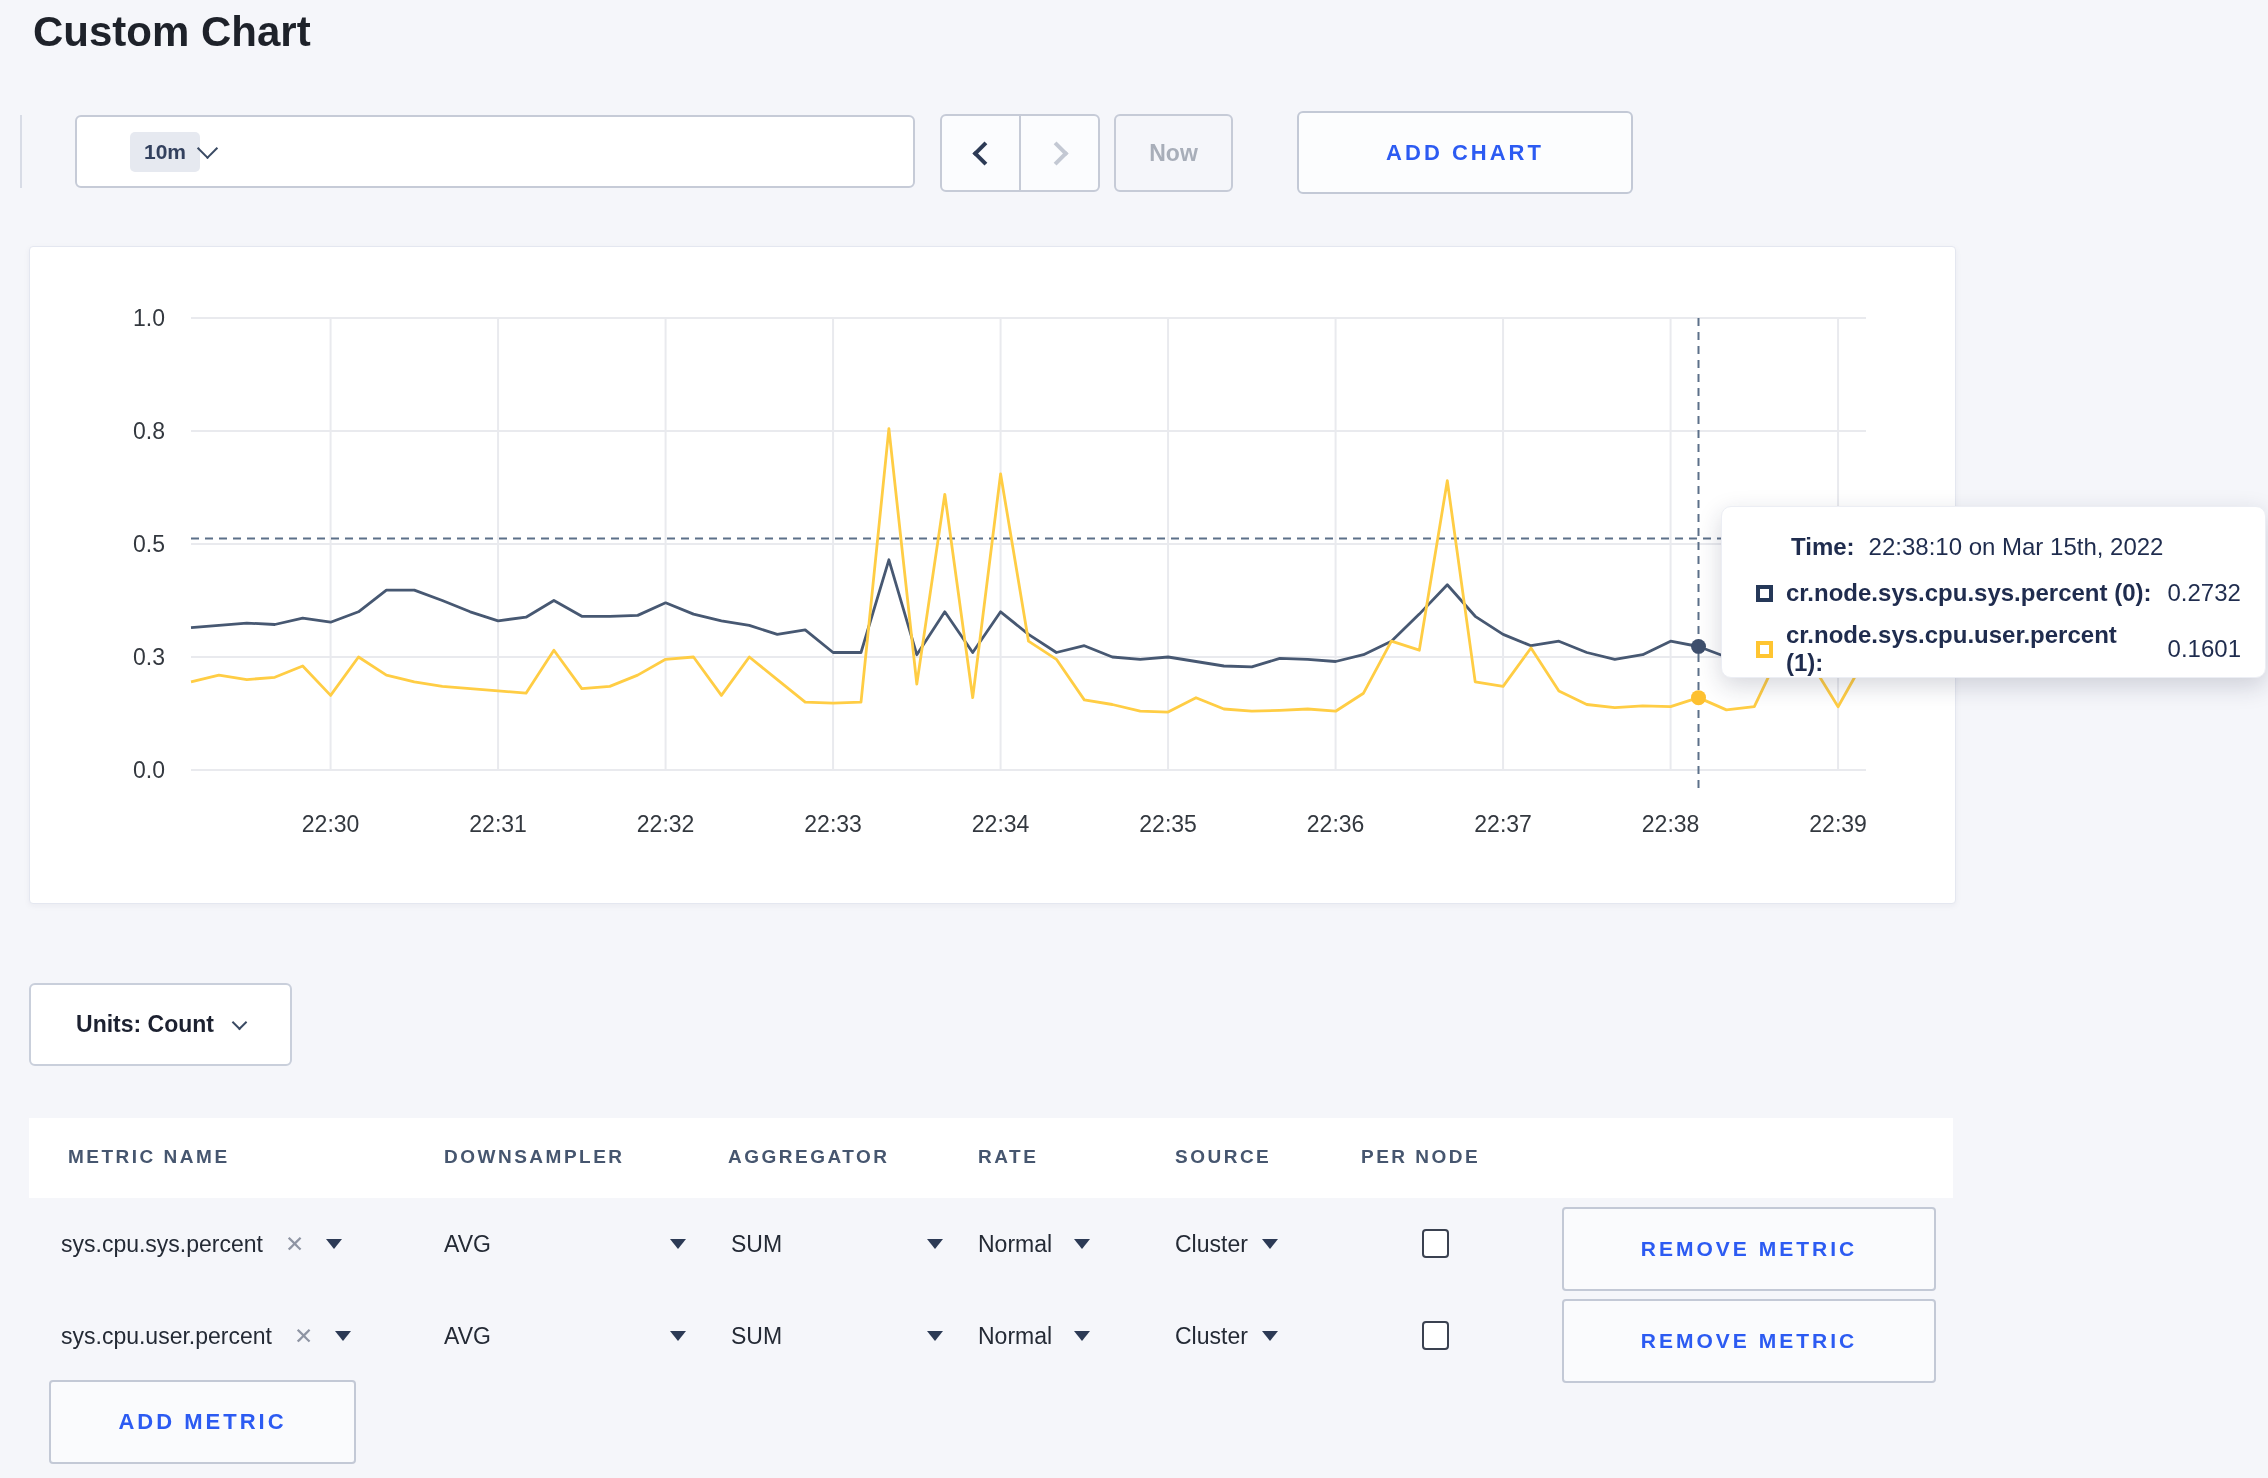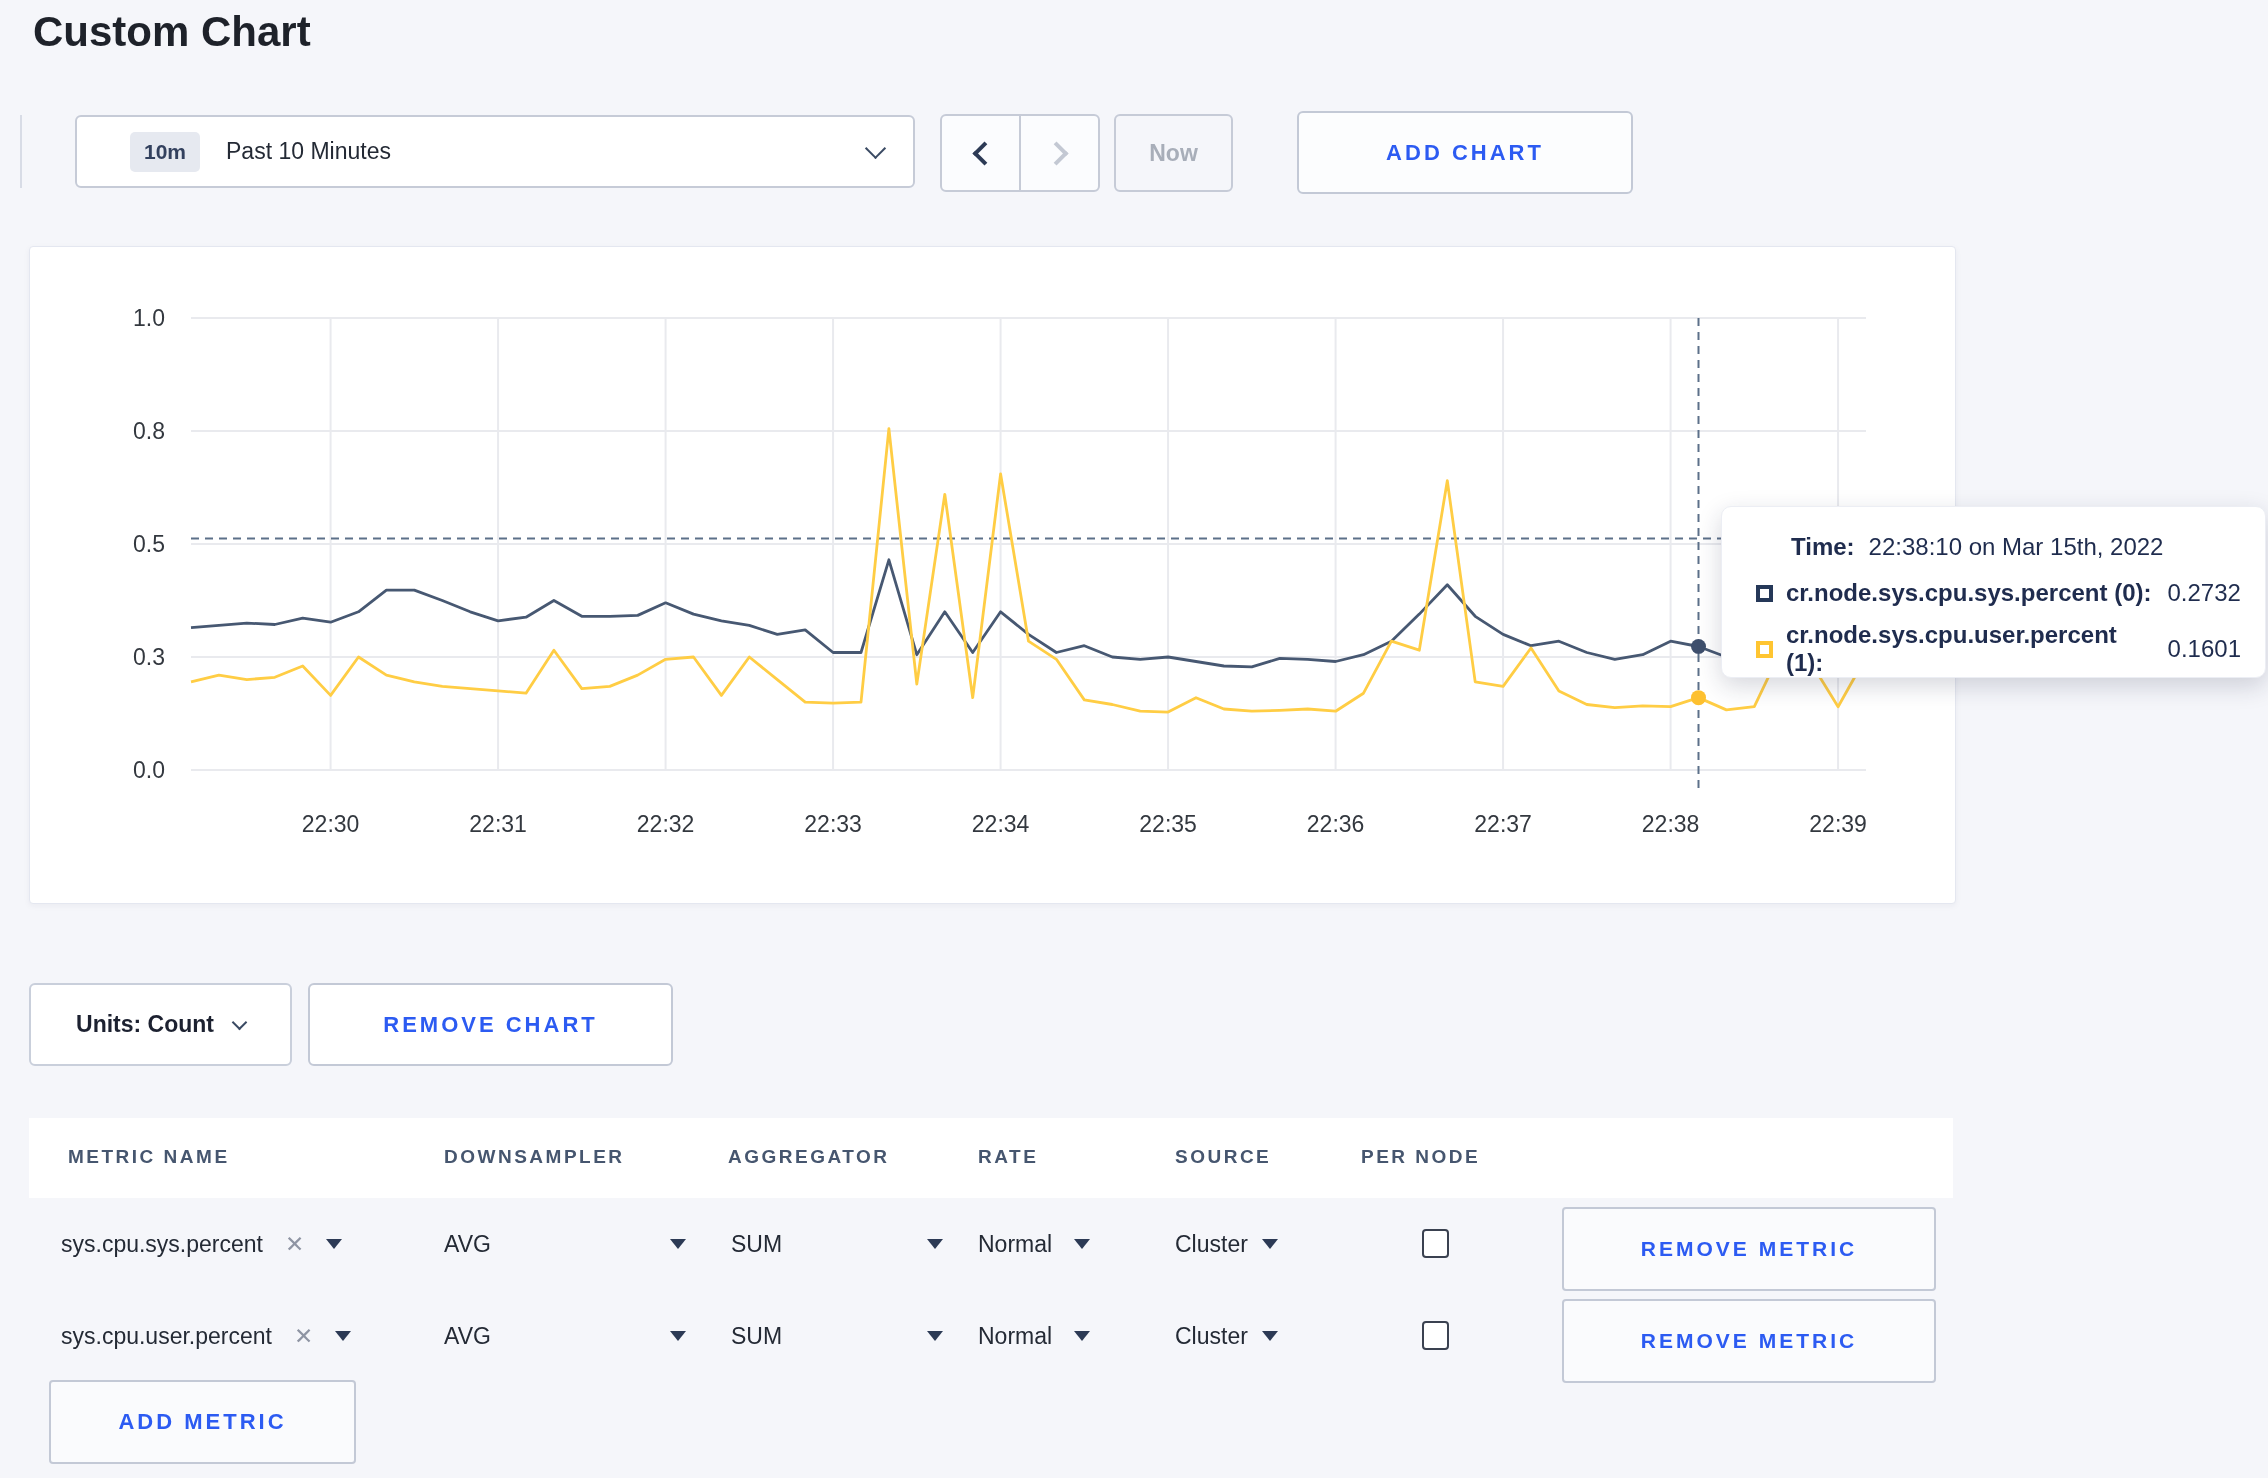--- a/index.html
+++ b/index.html
@@ -80,21 +80,20 @@
 <body>
 
 <div class="page">
 
   <div class="page-title">Custom Chart</div>
 
   <div class="toolbar-divider"></div>
 
   <div class="time-dropdown">
     <span class="time-badge">10m</span>
-    <span class="time-label">Past 10 Minutes</span>
     <span class="chev"></span>
   </div>
 
   <div class="pager">
     <div class="pager-btn">
       <span class="arrow-left"></span>
     </div>
     <div class="pager-btn">
       <span class="arrow-right"></span>
     </div>
@@ -158,21 +157,20 @@
       <span class="tt-swatch" style="border-color: rgb(255, 197, 49);"></span>
       <span class="tt-name">cr.node.sys.cpu.user.percent (1):</span>
       <span>0.1601</span>
     </div>
   </div>
 
   <div class="units-btn">
     <span class="label">Units: Count</span>
     <span class="chev"></span>
   </div>
-  <div class="blue-btn remove-chart">REMOVE CHART</div>
 
   <div class="table-header">
     <span class="th" style="left:39px">METRIC NAME</span>
     <span class="th" style="left:415px">DOWNSAMPLER</span>
     <span class="th" style="left:699px">AGGREGATOR</span>
     <span class="th" style="left:949px">RATE</span>
     <span class="th" style="left:1146px">SOURCE</span>
     <span class="th" style="left:1332px">PER NODE</span>
   </div>
 

